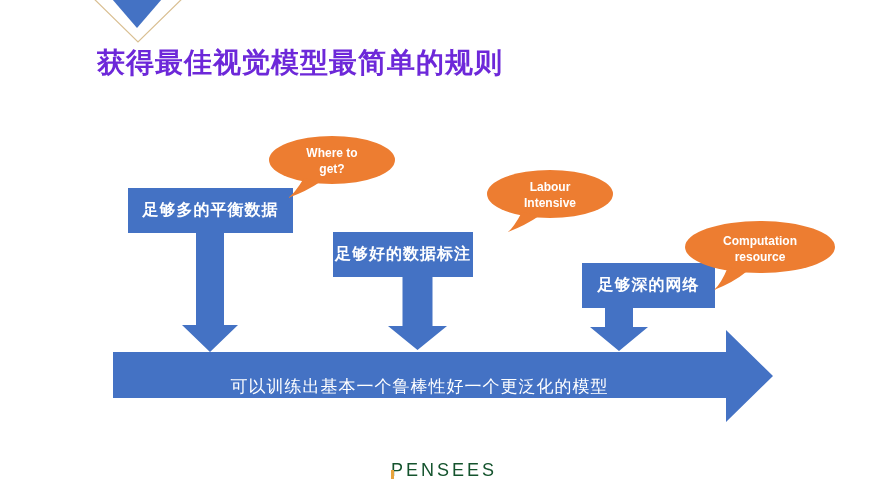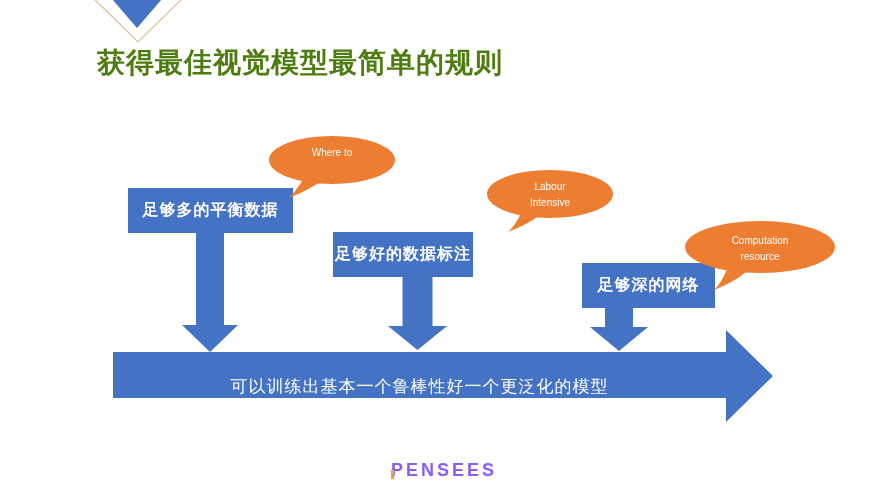--- a/index.html
+++ b/index.html
@@ -3,21 +3,21 @@
 <meta charset="utf-8">
 <style>
   html,body{margin:0;padding:0;background:#fff;}
   .stage{
     position:relative;width:888px;height:500px;background:#ffffff;
     overflow:hidden;font-family:"Liberation Sans","DejaVu Sans",sans-serif;
   }
   .corner-deco{position:absolute;left:86px;top:0;}
   .slide-title{
     position:absolute;left:97px;top:44px;margin:0;
-    font-size:28px;font-weight:bold;color:#4d7c0f;letter-spacing:1px;
+    font-size:28px;font-weight:bold;color:#6d28d9;letter-spacing:1px;
   }
   .blue-box{
     position:absolute;background:#4472C4;color:#fff;
     display:flex;align-items:center;justify-content:center;
     font-size:16px;font-weight:bold;letter-spacing:1px;text-align:right;
   }
   .box-1{left:128px;top:188px;width:165px;height:45px;}
   .box-2{left:333px;top:232px;width:140px;height:45px;}
   .box-3{left:545px;top:263px;width:133px;height:45px;margin-left:37px;}
   .down-arrow{position:absolute;}
@@ -30,30 +30,30 @@
     display:flex;align-items:flex-end;justify-content:center;
     color:#fff;font-size:17px;letter-spacing:1px;
   }
   .bubble{position:absolute;}
   .bubble svg{position:absolute;left:0;top:0;}
   .bubble-1{left:268px;top:136px;width:128px;height:64px;}
   .bubble-2{left:486px;top:170px;width:128px;height:64px;}
   .bubble-3{left:684px;top:221px;width:152px;height:74px;}
   .bubble-text{
     position:absolute;left:0;top:0;width:100%;
-    color:#fff;font-size:10px;font-weight:normal;text-align:center;
+    color:#fff;font-size:12px;font-weight:bold;text-align:center;
     line-height:16px;padding-top:9px;
   }
   .bubble-3 .bubble-text{padding-top:12px;}
   .footer-logo{
     position:absolute;left:0;top:460px;width:100%;text-align:center;
   }
   .logo-wrap{
     position:relative;display:inline-block;
-    font-size:18px;font-weight:bold;letter-spacing:3px;color:#8b5cf6;
+    font-size:18px;font-weight:normal;letter-spacing:3px;color:#14532d;
   }
   .logo-accent{
     position:absolute;left:0px;bottom:2px;width:3px;height:9px;
     background:#E8A33D;
   }
 </style>
 </head>
 <body>
 
 <div class="stage">
@@ -85,20 +85,21 @@
     <polygon points="15,0 43,0 43,20 58,20 29,44 0,20 15,20" fill="#4472C4"></polygon>
   </svg>
 
   <div class="bubble bubble-1">
     <svg width="128" height="64" viewBox="0 0 128 64">
       <ellipse cx="64" cy="24" rx="63" ry="24" fill="#ED7D31"></ellipse>
       <path d="M36 42 Q27 57 20 62 Q39 55 52 46 Z" fill="#ED7D31"></path>
     </svg>
     <div class="bubble-text">
       <div>Where to</div>
+      <div>get?</div>
     </div>
   </div>
 
   <div class="bubble bubble-2">
     <svg width="128" height="64" viewBox="0 0 128 64">
       <ellipse cx="64" cy="24" rx="63" ry="24" fill="#ED7D31"></ellipse>
       <path d="M36 42 Q28 57 22 62 Q40 55 53 46 Z" fill="#ED7D31"></path>
     </svg>
     <div class="bubble-text">
       <div>Labour</div>

